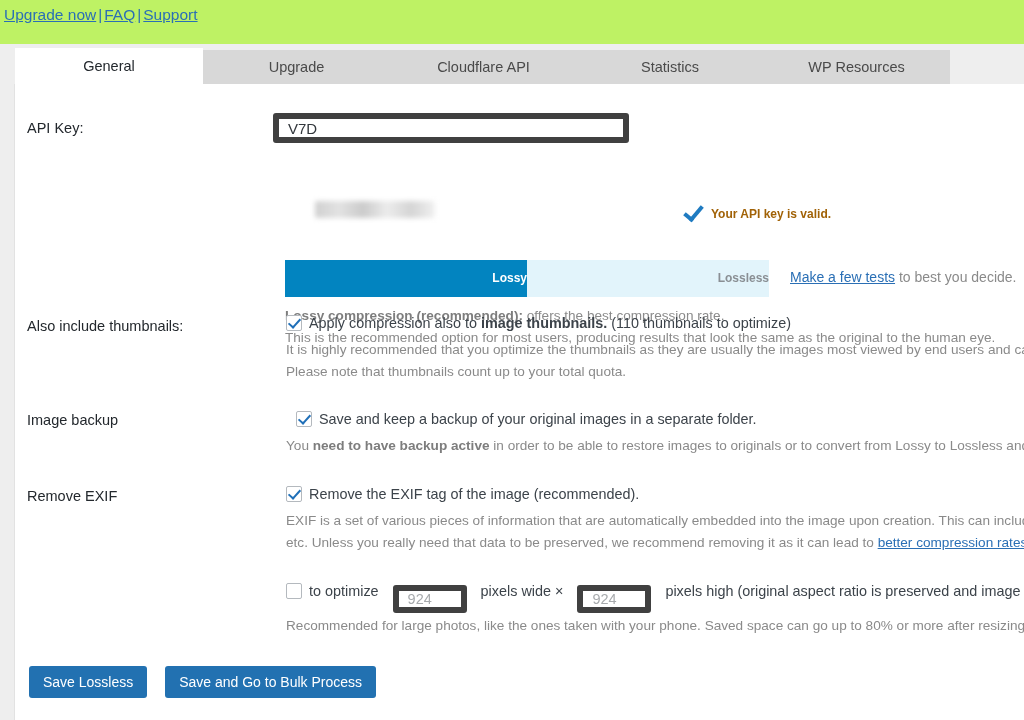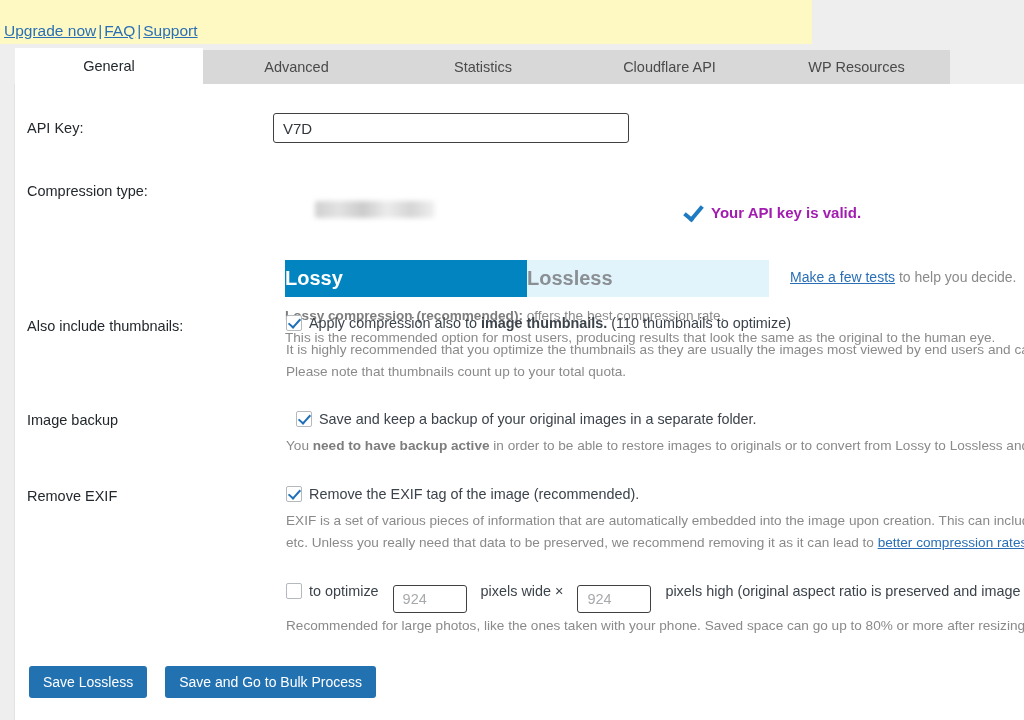--- a/index.html
+++ b/index.html
@@ -15,25 +15,25 @@
     font-family: "Liberation Sans", sans-serif;
     font-size: 14px;
     color: #32373c;
     -webkit-font-smoothing: antialiased;
   }
 
   
   .topbar {
     position: absolute;
     left: 0; top: 0;
-    width: 812px;
+    width: 1024px;
     height: 44px;
-    background: #fef9c3;
-    box-sizing: border-box;
-    padding: 22px 0 0 4px;
+    background: #bef264;
+    box-sizing: border-box;
+    padding: 6px 0 0 4px;
     white-space: nowrap;
   }
   .topbar a {
     color: #2a6fb5;
     text-decoration: underline;
     font-size: 15.5px;
   }
   .topbar .sep {
     color: #2a6fb5;
     font-size: 15.5px;
@@ -133,21 +133,21 @@
     left: 4px; top: 0px;
     width: 5px; height: 10px;
     border: solid #1f6fb8;
     border-width: 0 2px 2px 0;
     transform: rotate(42deg);
   }
 
   
   .txt {
     box-sizing: border-box;
-    border: 1px solid #404040;
+    border: 6px solid #404040;
     border-radius: 3px;
     background: #fff;
     font-family: "Liberation Sans", sans-serif;
     font-size: 15px;
     color: #32373c;
     padding: 0 9px;
     outline: none;
   }
   .txt::placeholder { color: #a7aaad; }
   .apikey {
@@ -171,23 +171,23 @@
       rgba(210,210,210,.95), rgba(240,240,240,.95));
     filter: blur(2.6px);
     border-radius: 2px;
   }
 
   
   .valid-wrap {
     position: absolute;
     left: 668px; top: 118px;
     white-space: nowrap;
-    font-size: 15px;
+    font-size: 12px;
     font-weight: 700;
-    color: #a21caf;
+    color: #a16207;
   }
   .tick {
     display: inline-block;
     width: 20px;
     height: 20px;
     position: relative;
     vertical-align: -4px;
     margin-right: 8px;
   }
   .tick::after {
@@ -205,22 +205,22 @@
     position: absolute;
     left: 270px; top: 176px;
     width: 484px;
     height: 37px;
     background: #e2f4fb;
     display: flex;
   }
   .seg-btn {
     flex: 1 1 0;
     line-height: 37px;
-    text-align: left;
-    font-size: 20px;
+    text-align: right;
+    font-size: 12px;
     font-weight: 700;
     color: #8a8f94;
     cursor: pointer;
     user-select: none;
   }
   .seg-btn.on {
     background: #0284c0;
     color: #ffffff;
   }
 
@@ -250,42 +250,41 @@
 </style>
 </head>
 <body>
 
 <div class="topbar">
   <a href="#">Upgrade now</a><span class="sep">|</span><a href="#">FAQ</a><span class="sep">|</span><a href="#">Support</a>
 </div>
 
 <div class="tabs">
   <div class="tab w1 active">General</div>
-  <div class="tab w2">Advanced</div>
+  <div class="tab w2">Upgrade</div>
+  <div class="tab w3">Cloudflare API</div>
   <div class="tab w4">Statistics</div>
-  <div class="tab w3">Cloudflare API</div>
   <div class="tab w5">WP Resources</div>
 </div>
 
 <div class="panel">
 
   <div class="row-label" style="top:36px">API Key:</div>
   <input class="txt apikey" style="position: absolute; left: 258px; top: 29px;" value="V7D">
   <div class="redact"></div>
   <div class="valid-wrap">
     <span class="tick"></span><span>Your API key is valid.</span>
   </div>
 
-  <div class="row-label" style="top:99px">Compression type:</div>
   <div class="seg">
     <div class="seg-btn on">Lossy</div>
     <div class="seg-btn">Lossless</div>
   </div>
   <div class="tests-link">
-    <a href="#">Make a few tests</a><span> to help you decide.</span>
+    <a href="#">Make a few tests</a><span> to best you decide.</span>
   </div>
   <div class="desc" style="position:absolute;left:270px;top:221px">
     <b>Lossy compression (recommended):</b><span> offers the best compression rate.</span>
   </div>
   <div class="desc" style="position:absolute;left:270px;top:243px">This is the recommended option for most users, producing results that look the same as the original to the human eye.</div>
 
   <div class="row-label" style="top:234px">Also include thumbnails:</div>
   <div class="cb-line" style="position:absolute;left:271px;top:230px">
     <span class="cbx checked"></span><span>Apply compression also to </span><b>image thumbnails.</b><span> (110 thumbnails to optimize)</span>
   </div>

